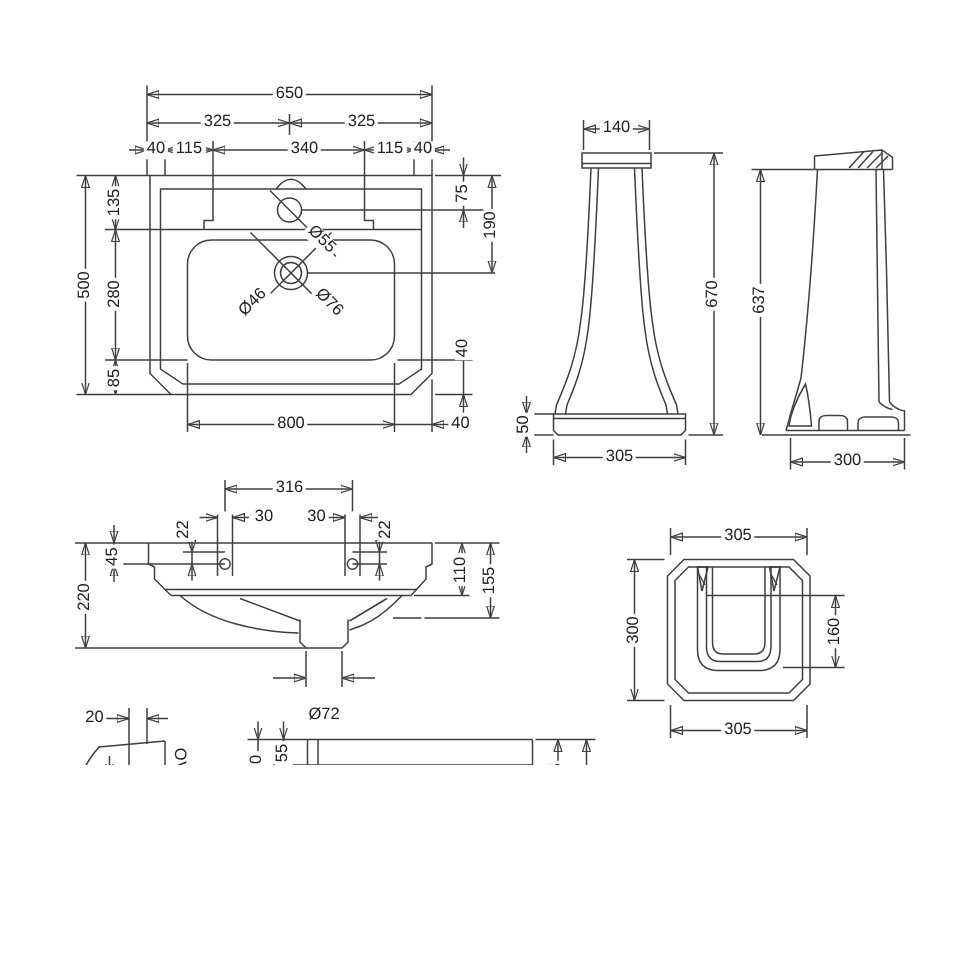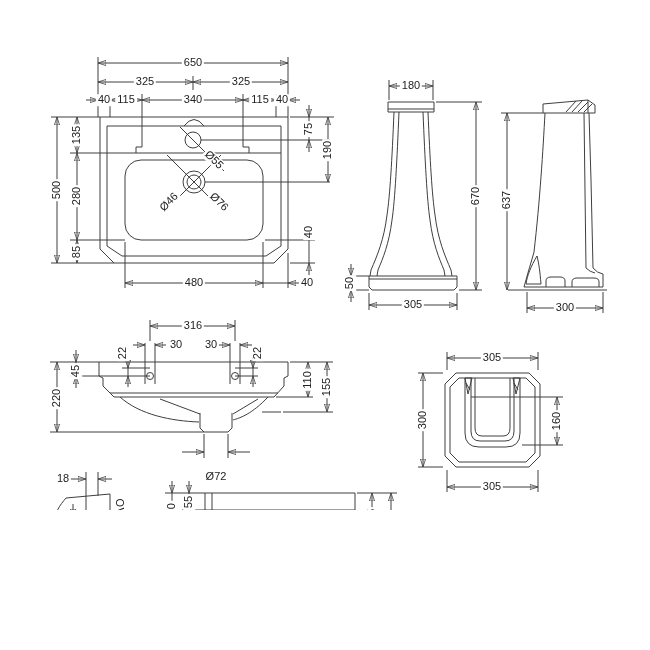--- a/index.html
+++ b/index.html
@@ -265,37 +265,37 @@
     <path d="M325,564 H397"></path>
     <path d="M391,493 V564" marker-start="url(#ar)" marker-end="url(#ar)"></path>
   </g>
 </svg>
 
   <div class="dim" style="left:193px;top:63px">650</div>
   <div class="dim" style="left:145px;top:82px">325</div>
   <div class="dim" style="left:241px;top:82px">325</div>
   <div class="dim" style="left:104px;top:100px">40</div>
   <div class="dim" style="left:126px;top:100px">115</div>
-  <div class="dim" style="left:193px;top:100px">340</div>
+  <div class="dim" style="left:203px;top:100px">340</div>
   <div class="dim" style="left:260px;top:100px">115</div>
   <div class="dim" style="left:282px;top:100px">40</div>
   <div class="dim v" style="left:57px;top:190px">500</div>
   <div class="dim v" style="left:77px;top:135px">135</div>
   <div class="dim v" style="left:77px;top:196px">280</div>
   <div class="dim v" style="left:77px;top:252px">85</div>
   <div class="dim v" style="left:309px;top:129px">75</div>
   <div class="dim v" style="left:328px;top:150px">190</div>
   <div class="dim v" style="left:309px;top:232px">40</div>
-  <div class="dim" style="left:194px;top:283px">480</div>
+  <div class="dim" style="left:194px;top:283px">800</div>
   <div class="dim" style="left:307px;top:283px">40</div>
   <div class="dim r45" style="left:214px;top:160px">Ø55</div>
   <div class="dim l45" style="left:169px;top:202px">Ø46</div>
   <div class="dim r45" style="left:219px;top:202px">Ø76</div>
 
-  <div class="dim" style="left:411px;top:86px">180</div>
+  <div class="dim" style="left:411px;top:86px">140</div>
   <div class="dim v" style="left:476px;top:196px">670</div>
   <div class="dim v" style="left:350px;top:283px">50</div>
   <div class="dim" style="left:413px;top:305px">305</div>
 
   <div class="dim v" style="left:507px;top:200px">637</div>
   <div class="dim" style="left:565px;top:308px">300</div>
 
   <div class="dim" style="left:193px;top:326px">316</div>
   <div class="dim" style="left:176px;top:345px">30</div>
   <div class="dim" style="left:211px;top:345px">30</div>
@@ -305,21 +305,21 @@
   <div class="dim v" style="left:57px;top:398px">220</div>
   <div class="dim v" style="left:308px;top:380px">110</div>
   <div class="dim v" style="left:327px;top:387px">155</div>
   <div class="dim" style="left:216px;top:477px">Ø72</div>
 
   <div class="dim" style="left:492px;top:358px">305</div>
   <div class="dim v" style="left:423px;top:420px">300</div>
   <div class="dim v" style="left:557px;top:421px">160</div>
   <div class="dim" style="left:492px;top:487px">305</div>
 
-  <div class="dim" style="left:63px;top:479px">18</div>
+  <div class="dim" style="left:63px;top:479px">20</div>
   <div class="dim v" style="left:73px;top:531px">46</div>
   <div class="dim" style="left:100px;top:586px">30</div>
   <div class="dim r90" style="left:119px;top:532px">OVERFLOW</div>
 
   <div class="dim v" style="left:189px;top:502px">55</div>
   <div class="dim v" style="left:172px;top:512px">110</div>
   <div class="dim v" style="left:372px;top:518px">155</div>
   <div class="dim v" style="left:391px;top:529px">220</div>
 
 </div>

